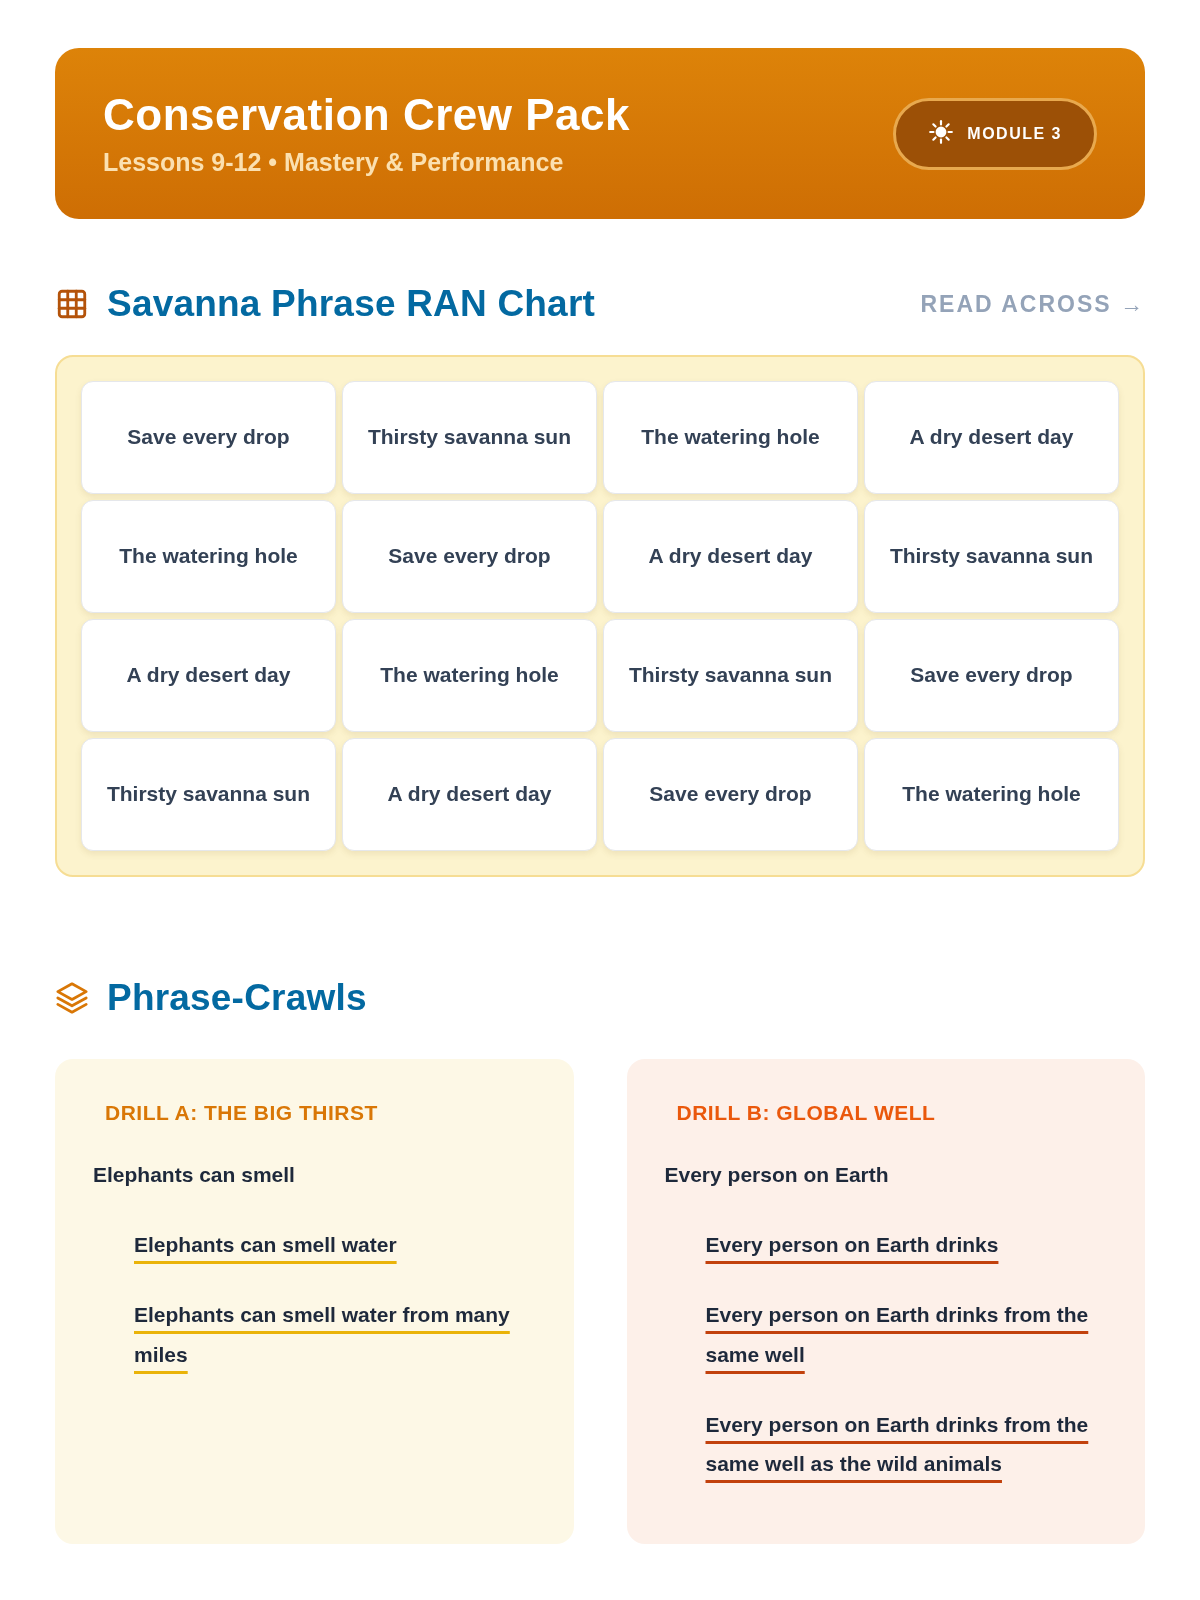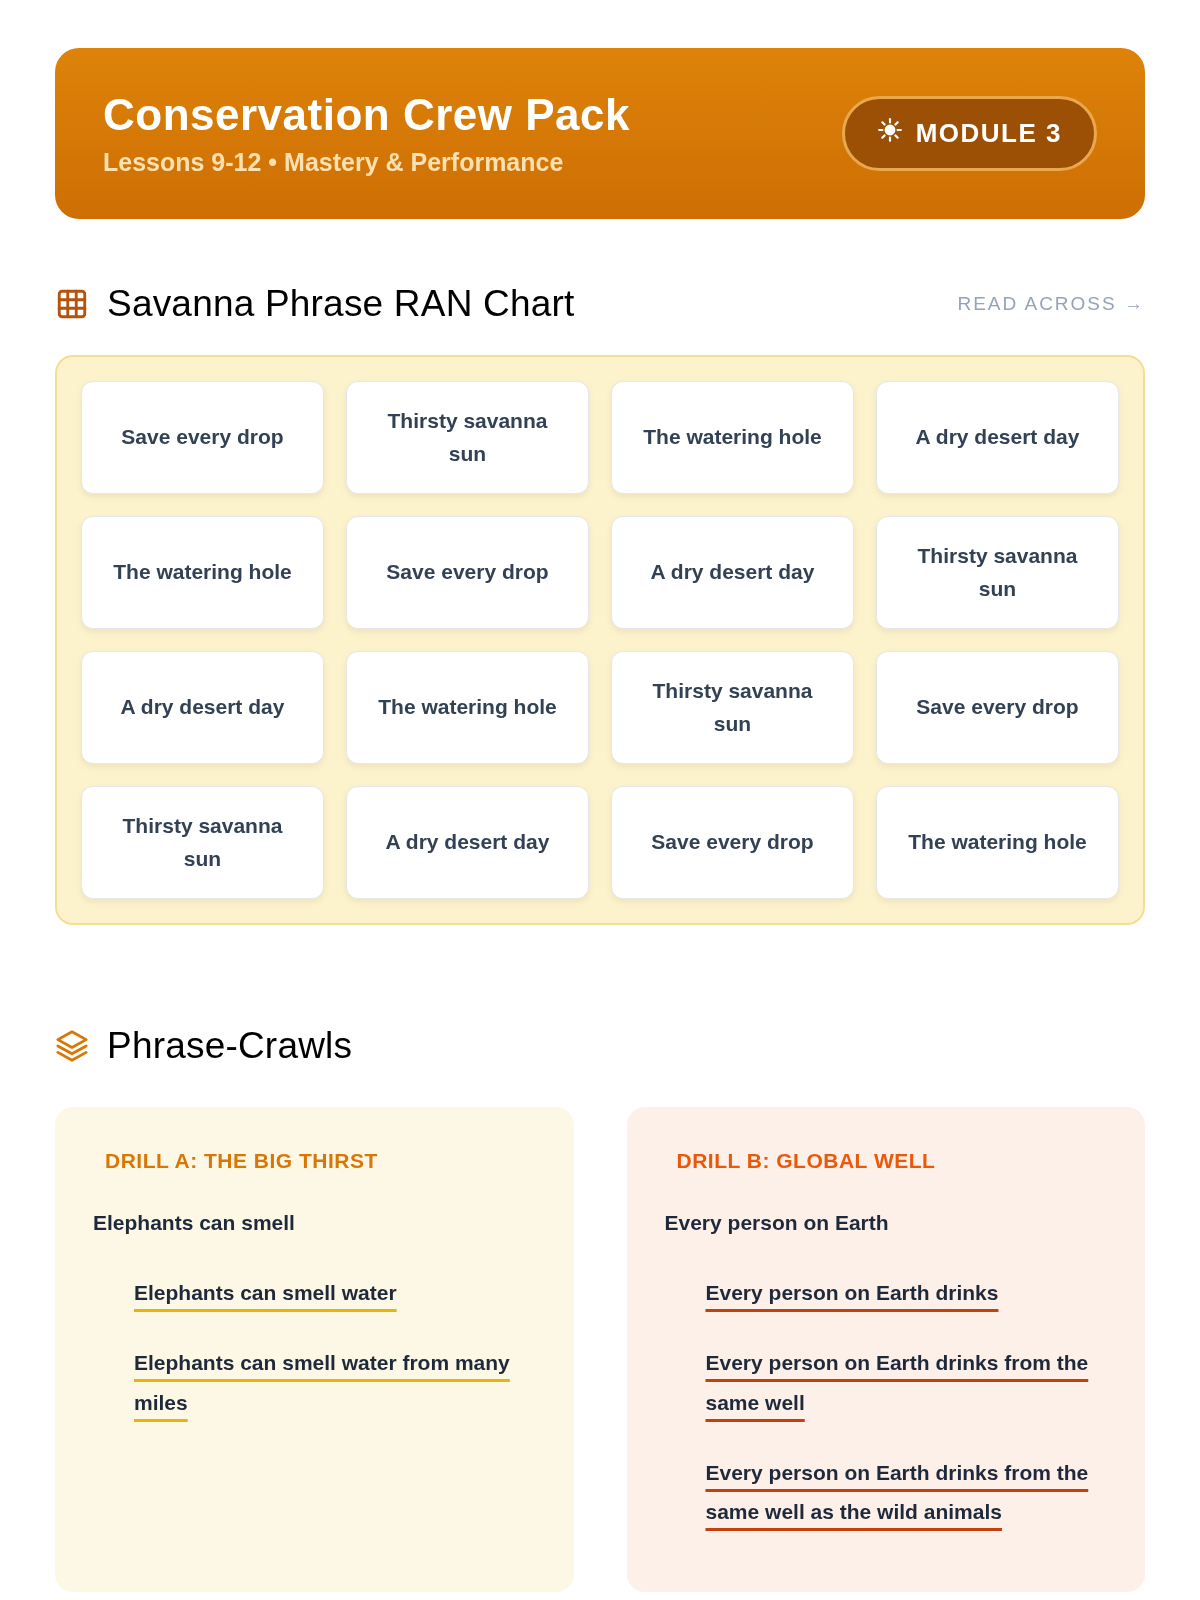--- a/index.html
+++ b/index.html
@@ -22,51 +22,51 @@
   }
   .header-subtitle {
     color: #fbe0b0; font-size: 25px; font-weight: 600; margin-top: 8px;
   }
   .module-badge {
     background: #9c5006;
     border: 3px solid #e8a94e;
     border-radius: 999px;
     padding: 18px 32px;
     display: flex; align-items: center; gap: 13px;
-    color: #ffffff; font-size: 26px; font-weight: 800; letter-spacing: 1.5px;
+    color: #ffffff; font-size: 16px; font-weight: 800; letter-spacing: 1.5px;
     white-space: nowrap;
   }
 
   
   .section-head {
     display: flex; align-items: center; margin-top: 64px;
   }
   .section-head .sec-icon { display: flex; align-items: center; }
   .section-title {
-    font-size: 37px; font-weight: 400; color: #000000; margin-left: 18px;
+    font-size: 37px; font-weight: 700; color: #0369a1; margin-left: 18px;
     letter-spacing: 0.2px;
   }
   .read-across {
     margin-left: auto;
-    color: #94a3b8; font-size: 19px; font-weight: 400; letter-spacing: 2px;
+    color: #94a3b8; font-size: 23px; font-weight: 700; letter-spacing: 2px;
   }
   .section-head.crawls { margin-top: 100px; }
 
   
   .ran-board {
     margin-top: 30px;
     background: #fcf3cd;
     border: 2px solid #f6dd94;
     border-radius: 18px;
     padding: 24px;
   }
   .ran-grid {
     display: grid;
     grid-template-columns: repeat(4, 1fr);
-    gap: 22px;
+    gap: 6px;
   }
   .ran-cell {
     background: #ffffff;
     border: 1px solid #e5e7eb;
     border-radius: 12px;
     box-shadow: 0 3px 6px rgba(120, 90, 20, 0.10);
     min-height: 113px;
     display: flex; align-items: center; justify-content: center;
     text-align: center;
     padding: 12px 22px;

